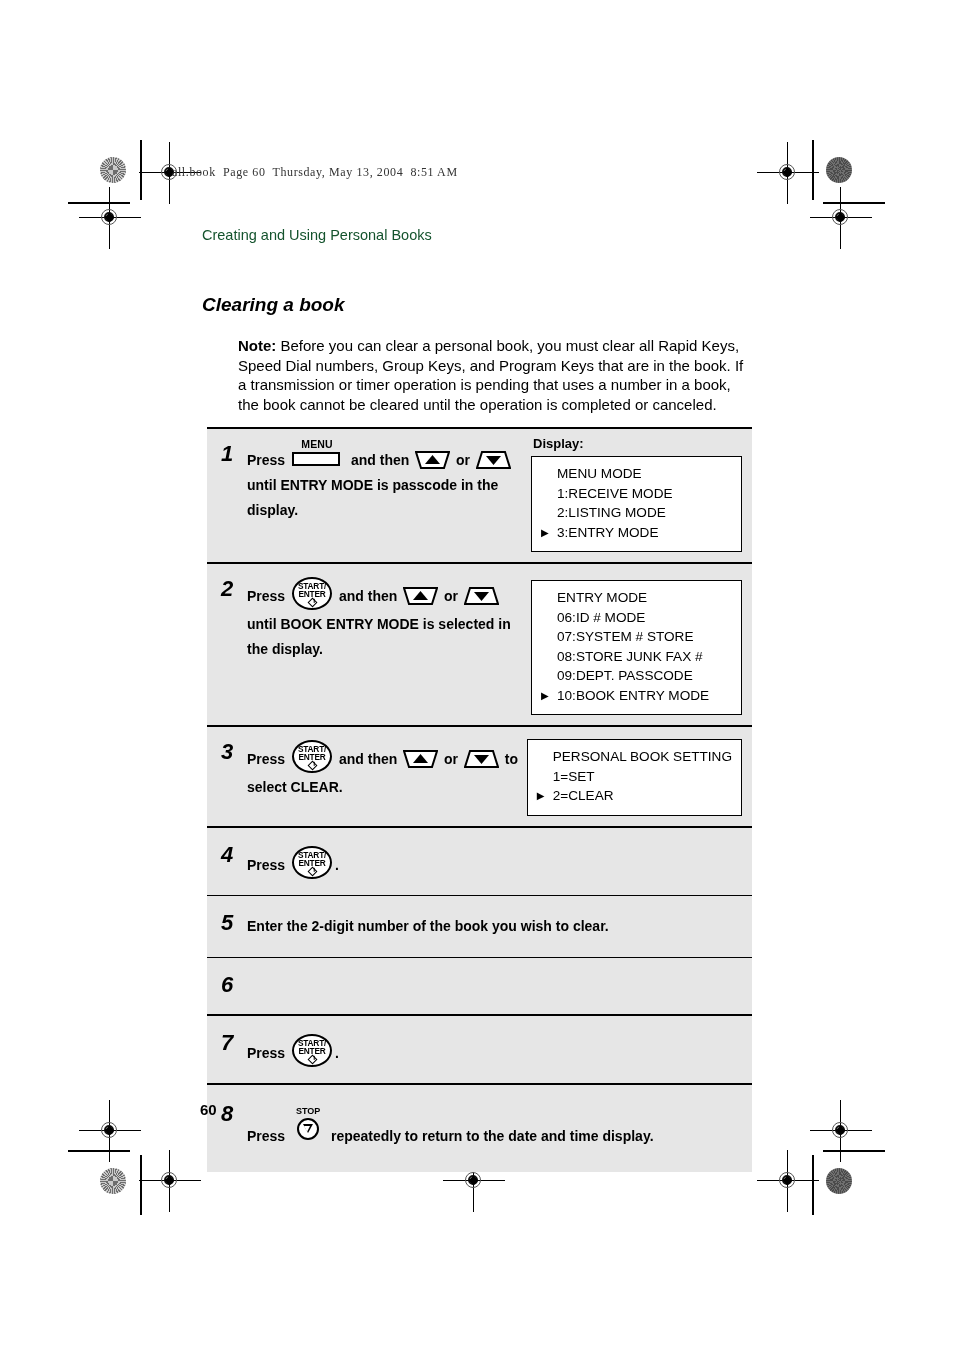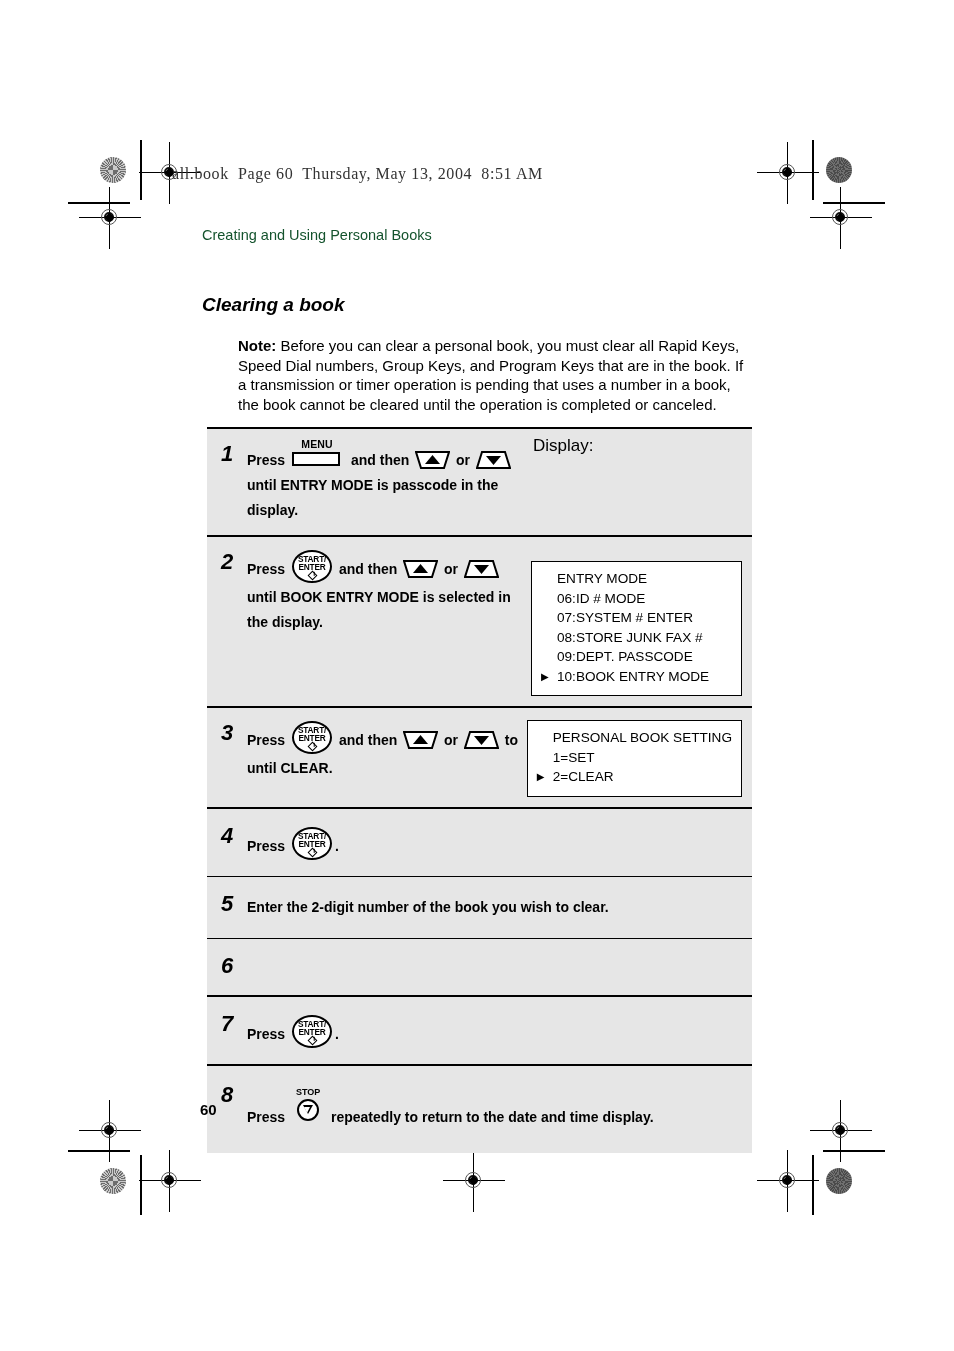--- a/index.html
+++ b/index.html
@@ -69,21 +69,21 @@
     position: absolute;
     background: #000;
   }
 
   
   .book-header {
     position: absolute;
     left: 172px;
     top: 165px;
     font-family: "Liberation Serif", serif;
-    font-size: 16px;
+    font-size: 12px;
     letter-spacing: 0.6px;
     color: #333;
     white-space: pre;
   }
 
   
   .running-head {
     position: absolute;
     left: 202px;
     top: 227px;
@@ -152,22 +152,22 @@
     padding-top: 2px;
   }
   .step-right {
     flex: 1;
     padding: 6px 10px 10px 6px;
     box-sizing: border-box;
   }
   .step-wide .step-inner-left { width: 100%; }
 
   .display-label {
-    font-size: 17px;
-    font-weight: normal;
+    font-size: 13px;
+    font-weight: bold;
     margin: 1px 0 5px 2px;
   }
   .lcd {
     border: 1.6px solid #000;
     background: #ffffff;
     padding: 7px 9px 9px 9px;
     font-size: 13.6px;
     font-weight: normal;
     line-height: 19.5px;
     box-sizing: border-box;
@@ -411,20 +411,26 @@
           <svg width="35" height="20" viewBox="0 0 35 20">
             <polygon points="6,2 29,2 34,18 1,18" fill="#ffffff" stroke="#000000" stroke-width="2"></polygon>
             <polygon points="10,6 25,6 17.5,15" fill="#000000"></polygon>
           </svg>
         </span>
         <span>until ENTRY MODE is passcode in the display.</span>
       </div>
     </div>
     <div class="step-right">
       <div class="display-label">Display:</div>
+      <div class="lcd" style="min-height:82px;">
+        <div class="lrow"><span class="marker"></span><span>MENU MODE</span></div>
+        <div class="lrow"><span class="marker"></span><span>1:RECEIVE MODE</span></div>
+        <div class="lrow"><span class="marker"></span><span>2:LISTING MODE</span></div>
+        <div class="lrow"><span class="marker">▶</span><span>3:ENTRY MODE</span></div>
+      </div>
     </div>
   </div>
 
   <div class="step">
     <div class="step-inner-left">
       <div class="step-num">2</div>
       <div class="step-body">
         <span>Press</span>
         <span class="key key-start">
           <span class="oval"></span>
@@ -442,25 +448,25 @@
         <span>or</span>
         <span class="key key-arrow">
           <svg width="35" height="20" viewBox="0 0 35 20">
             <polygon points="6,2 29,2 34,18 1,18" fill="#ffffff" stroke="#000000" stroke-width="2"></polygon>
             <polygon points="10,6 25,6 17.5,15" fill="#000000"></polygon>
           </svg>
         </span>
         <span>until BOOK ENTRY MODE is selected in the display.</span>
       </div>
     </div>
-    <div class="step-right" style="padding-top:24px;">
+    <div class="step-right" style="padding-top:16px;">
       <div class="lcd">
         <div class="lrow"><span class="marker"></span><span>ENTRY MODE</span></div>
         <div class="lrow"><span class="marker"></span><span>06:ID # MODE</span></div>
-        <div class="lrow"><span class="marker"></span><span>07:SYSTEM # ENTER</span></div>
+        <div class="lrow"><span class="marker"></span><span>07:SYSTEM # STORE</span></div>
         <div class="lrow"><span class="marker"></span><span>08:STORE JUNK FAX #</span></div>
         <div class="lrow"><span class="marker"></span><span>09:DEPT. PASSCODE</span></div>
         <div class="lrow"><span class="marker">▶</span><span>10:BOOK ENTRY MODE</span></div>
       </div>
     </div>
   </div>
 
   <div class="step">
     <div class="step-inner-left">
       <div class="step-num">3</div>
@@ -480,21 +486,21 @@
           </svg>
         </span>
         <span>or</span>
         <span class="key key-arrow">
           <svg width="35" height="20" viewBox="0 0 35 20">
             <polygon points="6,2 29,2 34,18 1,18" fill="#ffffff" stroke="#000000" stroke-width="2"></polygon>
             <polygon points="10,6 25,6 17.5,15" fill="#000000"></polygon>
           </svg>
         </span>
         <span>to</span>
-        <span>until CLEAR.</span>
+        <span>select CLEAR.</span>
       </div>
     </div>
     <div class="step-right" style="padding-top:12px;">
       <div class="lcd" style="min-height:62px;">
         <div class="lrow"><span class="marker"></span><span>PERSONAL BOOK SETTING</span></div>
         <div class="lrow"><span class="marker"></span><span>1=SET</span></div>
         <div class="lrow"><span class="marker">▶</span><span>2=CLEAR</span></div>
       </div>
     </div>
   </div>

